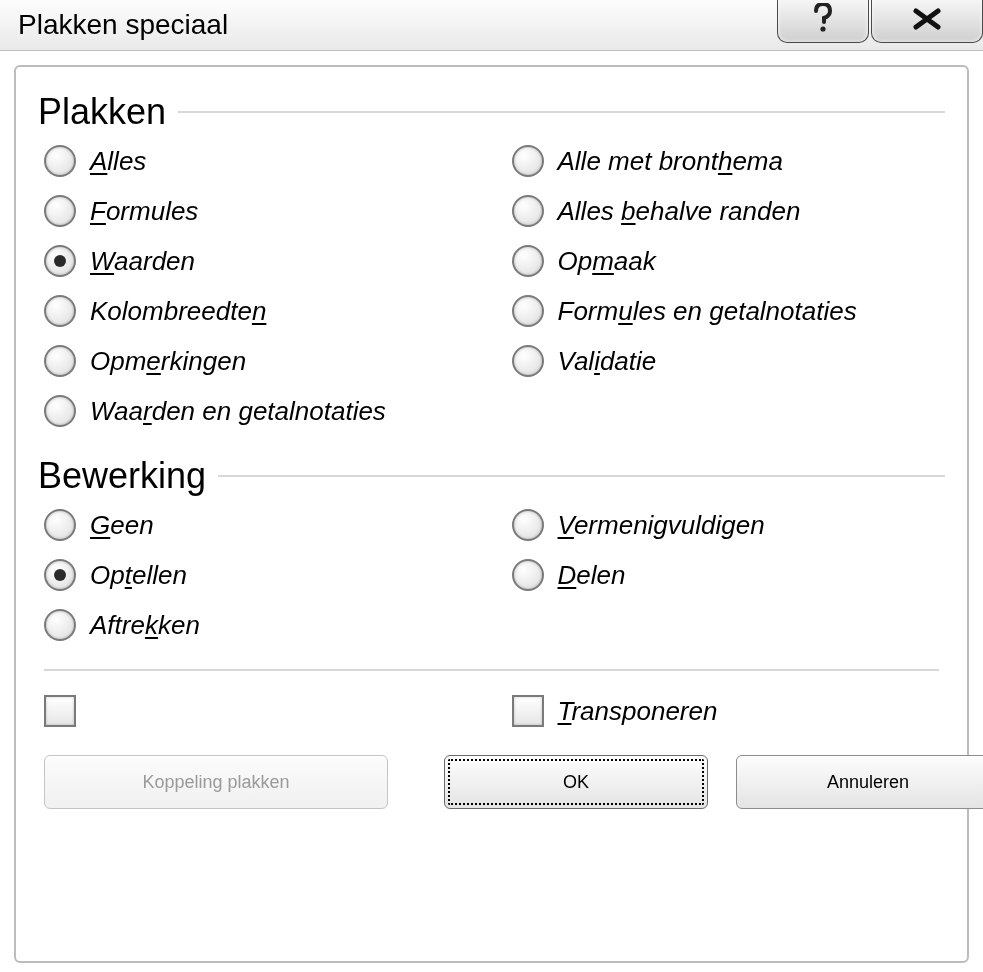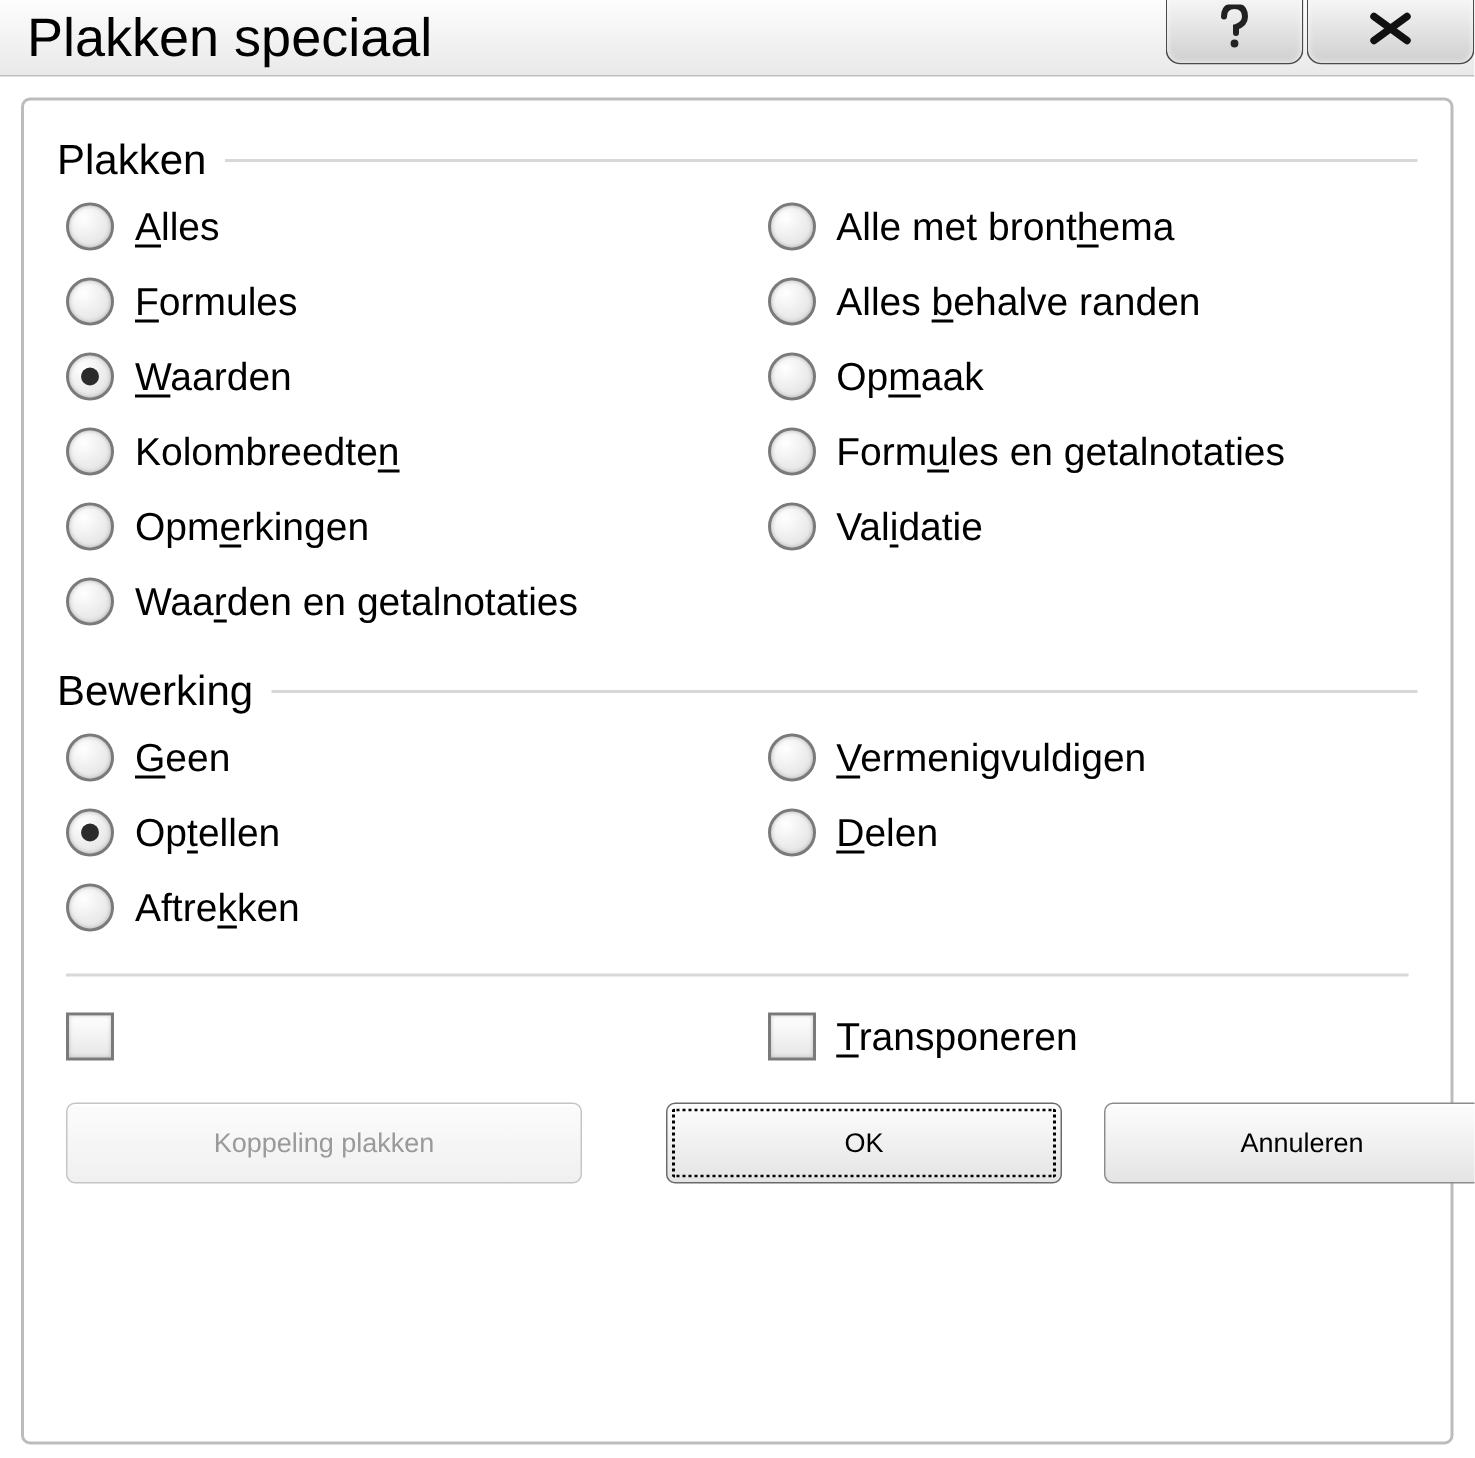--- a/index.html
+++ b/index.html
@@ -13,21 +13,21 @@
   
   .titlebar{
     display:flex;
     align-items:center;
     height:50px;
     padding-left:18px;
     background:linear-gradient(#fdfdfd,#e9e9e9);
     border-bottom:1px solid #bfbfbf;
     position:relative;
   }
-  .titlebar .title{font-size:36px;}
+  .titlebar .title{font-size:28px;}
   .tb-buttons{
     position:absolute;
     right:0;
     top:-4px;
     display:flex;
     gap:2px;
   }
   .tb-btn{
     width:90px;
     height:46px;
@@ -51,21 +51,21 @@
     border-radius:6px;
     height:calc(100% - 50px - 14px - 14px - 40px);
   }
 
   
   .group-header{
     display:flex;
     align-items:center;
     gap:12px;
     margin:6px 0 8px 0;
-    font-size:28px;
+    font-size:36px;
   }
   .group-header .rule{
     flex:1;
     height:2px;
     background:#d8d8d8;
   }
 
   
   .options{
     display:grid;
@@ -90,21 +90,21 @@
   }
   .radio.checked::after{
     content:"";
     position:absolute;
     left:50%;top:50%;
     width:12px;height:12px;
     margin-left:-6px;margin-top:-6px;
     border-radius:50%;
     background:#2b2b2b;
   }
-  .lbl{white-space:nowrap;}
+  .lbl{white-space:nowrap;font-style:italic;}
 
   
   .mn{text-decoration:underline;text-underline-offset:3px;}
 
   
   .divider{
     height:2px;background:#d8d8d8;
     margin:0 6px 24px 6px;
   }
 

